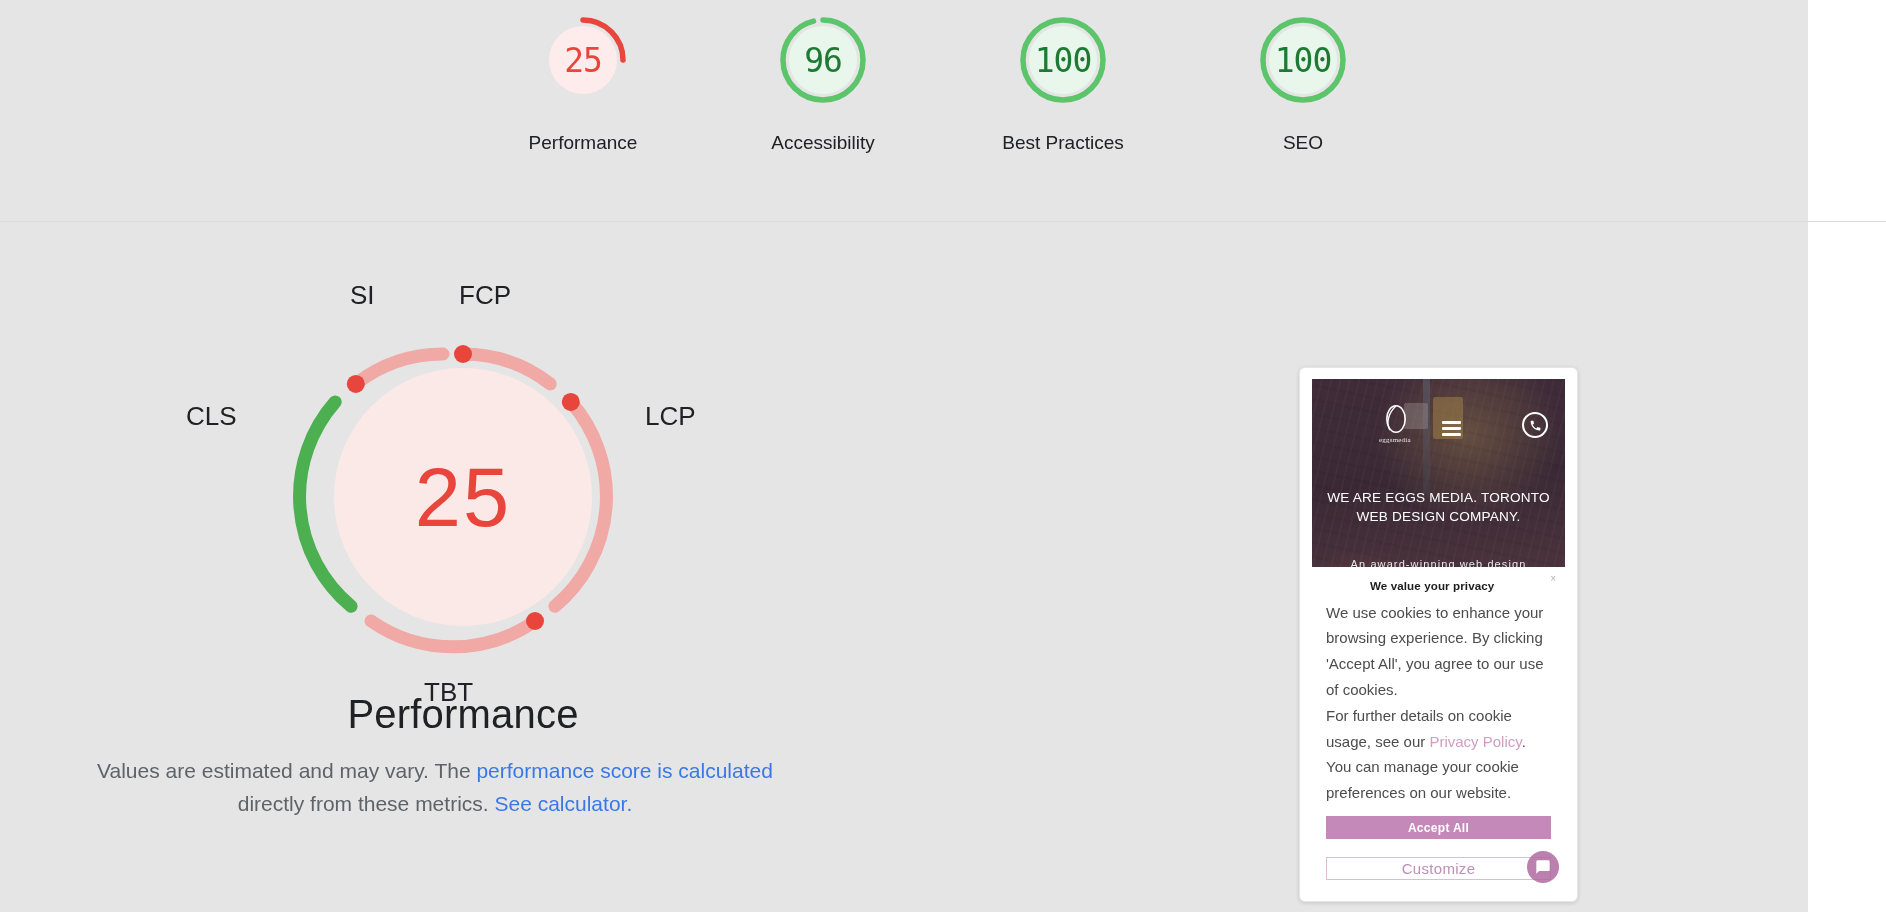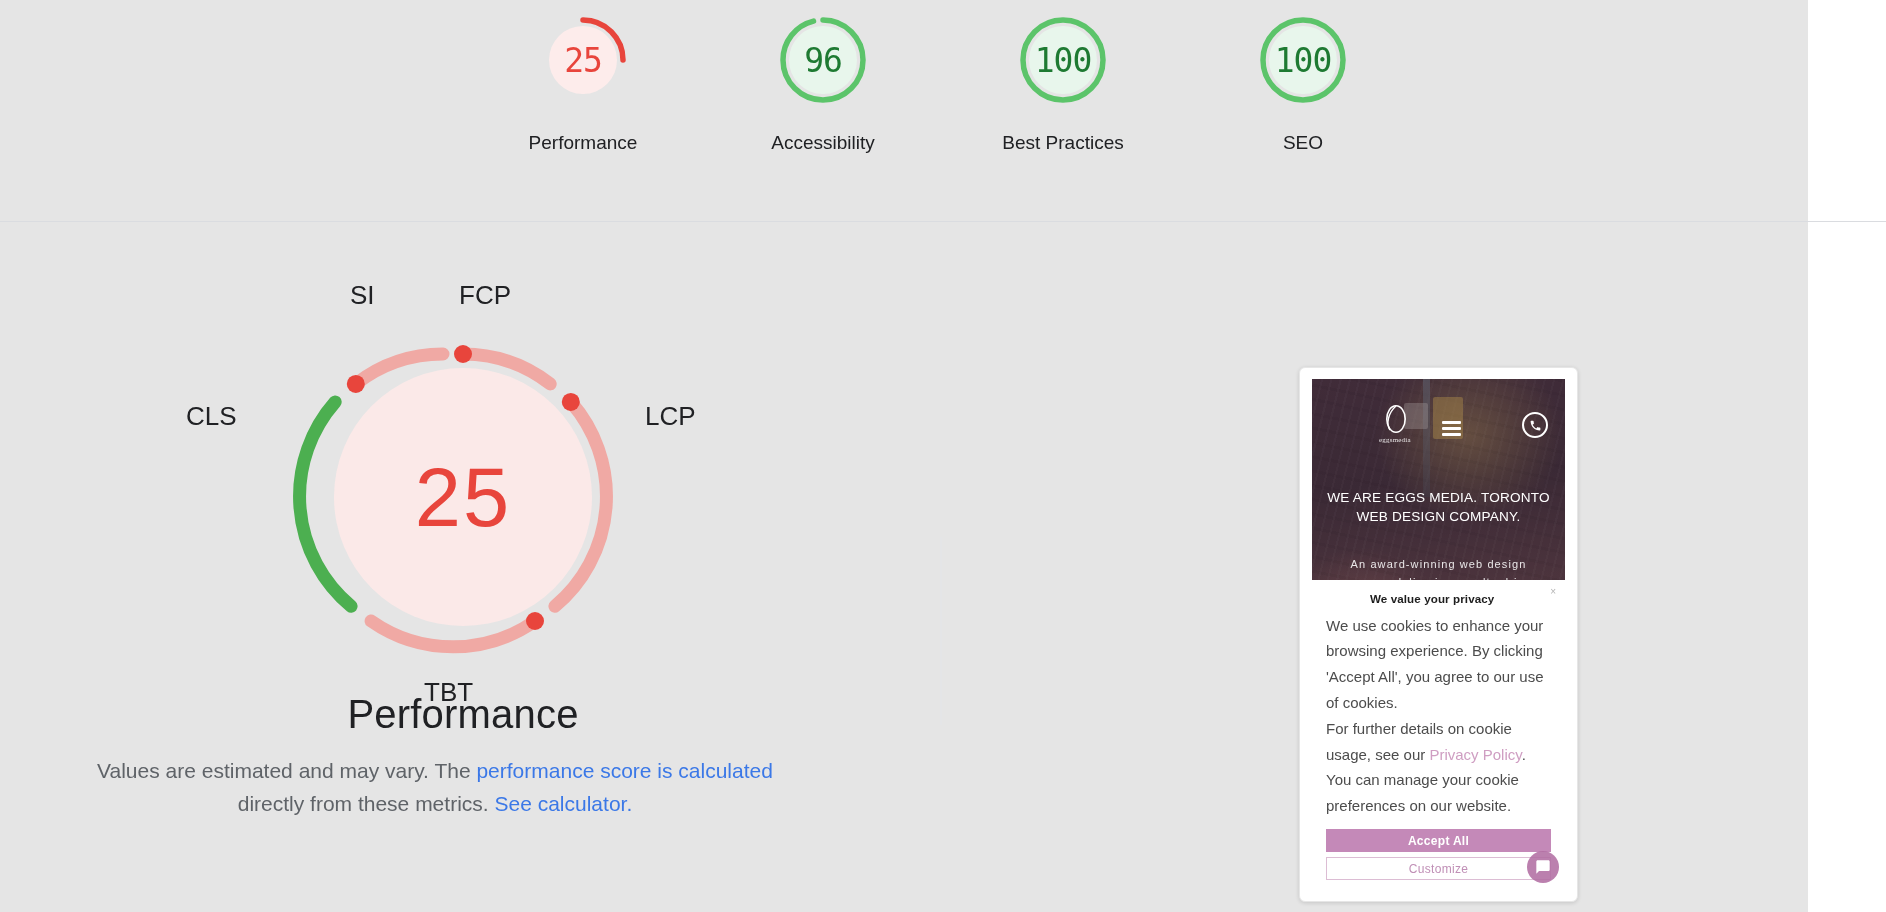--- a/index.html
+++ b/index.html
@@ -357,26 +357,26 @@
     color: #ffffff;
     font-size: 12px;
     font-weight: 700;
     letter-spacing: .3px;
     display: flex;
     align-items: center;
     justify-content: center;
     font-family: "Liberation Sans", sans-serif;
   }
   .btn-customize {
-    margin-top: 5px;
+    margin-top: 18px;
     height: 23px;
     background: #ffffff;
     border: 1px solid #dcbdd4;
     color: #c08fb6;
-    font-size: 12px;
+    font-size: 15px;
     letter-spacing: .3px;
     display: flex;
     align-items: center;
     justify-content: center;
     font-family: "Liberation Sans", sans-serif;
   }
   .chat-bubble {
     position: absolute;
     right: 6px;
     bottom: 8px;

